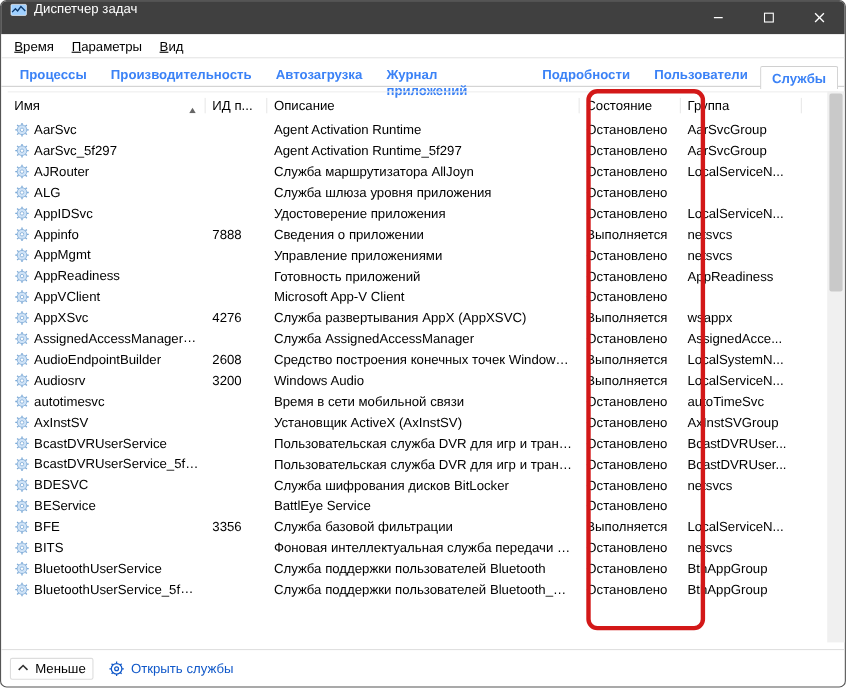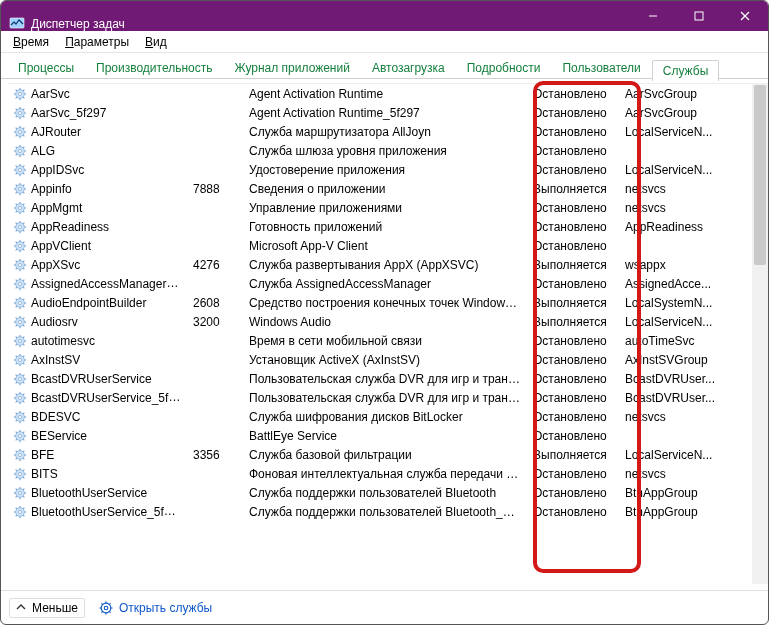--- a/index.html
+++ b/index.html
@@ -12,24 +12,24 @@
     width: 769px;
     height: 625px;
     overflow: hidden;
     border: 1px solid #555;
     border-radius: 6px;
     position: relative;
   }
   
   .titlebar {
     height: 30px;
-    background: #701a75;
+    background: #404040;
     color: #fff;
     display: flex;
-    align-items: flex-end;
+    align-items: flex-start;
     padding-left: 8px;
   }
   .titlebar .app-icon {
     width: 16px; height: 16px; margin-right: 6px;
     display:inline-flex;align-items:center;justify-content:center;
   }
   .titlebar .title { flex: 1; font-size: 12px; }
   .titlebar .winbtn {
     width: 46px; height: 30px;
     display: flex; align-items:center; justify-content:center;
@@ -52,21 +52,22 @@
     height: 26px;
     padding: 4px 6px 0 6px;
     font-size: 12px;
     border-bottom: 1px solid #d0d0d0;
     gap:0;
   }
   .tab {
     padding: 3px 10px;
     border: 1px solid transparent;
     border-bottom: none;
-    color:#15803d;
+    color:#3b82f6;
+    font-weight:bold;
   }
   .tab.active {
     background:#fff;
     border-color:#d0d0d0;
     border-radius: 2px 2px 0 0;
     position:relative; top:3px;text-align:right;
   }
   
   .table-wrap {
     position:absolute;
@@ -187,28 +188,35 @@
 
 <div class="menubar">
   <div class="menu-item">Время</div>
   <div class="menu-item">Параметры</div>
   <div class="menu-item">Вид</div>
 </div>
 
 <div class="tabs">
   <div class="tab">Процессы</div>
   <div class="tab">Производительность</div>
+  <div class="tab">Автозагрузка</div>
   <div class="tab">Журнал приложений</div>
-  <div class="tab">Автозагрузка</div>
   <div class="tab">Подробности</div>
   <div class="tab">Пользователи</div>
   <div class="tab active">Службы</div>
 </div>
 
 <div class="table-wrap">
+  <div class="cols-header">
+    <div class="col col-name">Имя</div>
+    <div class="col col-pid">ИД п...</div>
+    <div class="col col-desc">Описание</div>
+    <div class="col col-state">Состояние</div>
+    <div class="col col-group">Группа</div>
+  </div>
   <div class="rows" id="rows">
       <div class="row">
         <div class="cell col-name"><span class="svc-icon"><svg viewBox="0 0 16 16" width="14" height="14">
               <circle cx="8" cy="8" r="5" fill="#cfe3f7" stroke="#7aa8d6" stroke-width="0.8"></circle>
               <circle cx="8" cy="8" r="1.8" fill="#fff" stroke="#7aa8d6" stroke-width="0.8"></circle>
               <g stroke="#7aa8d6" stroke-width="1.4">
                 <line x1="8" y1="1" x2="8" y2="3"></line>
                 <line x1="8" y1="13" x2="8" y2="15"></line>
                 <line x1="1" y1="8" x2="3" y2="8"></line>
                 <line x1="13" y1="8" x2="15" y2="8"></line>

